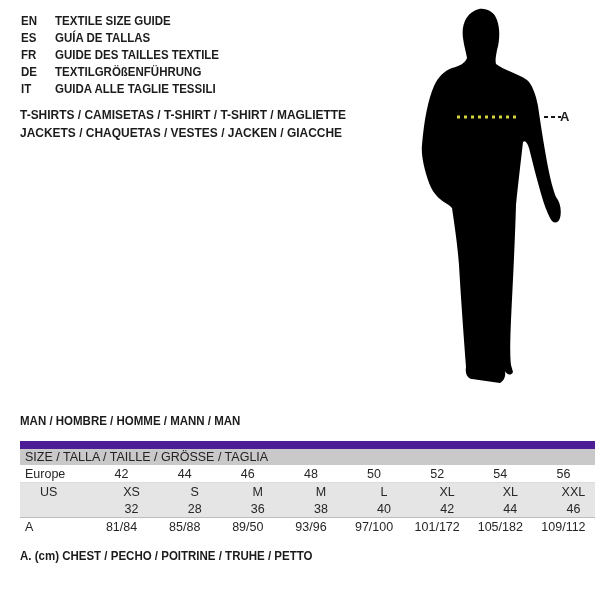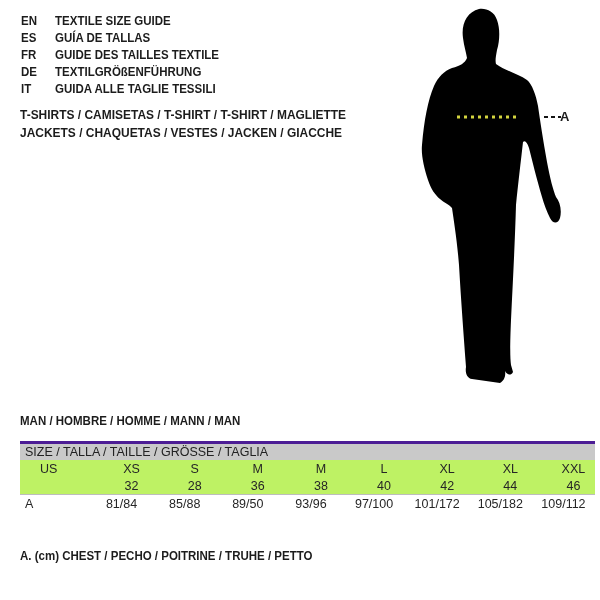--- a/index.html
+++ b/index.html
@@ -25,27 +25,27 @@
   .figure-svg { position:absolute; left:410px; top:0; }
   .measure-a { position:absolute; left:560px; top:109px; font-size:13px; font-weight:600; }
 
   
   .section-title { position:absolute; left:20px; top:414px; font-weight:700; font-size:12.5px; white-space:nowrap; }
 
   
   .size-table {
     position:absolute; left:20px; top:441px; width:575px;
     border-collapse:collapse; table-layout:fixed;
-    border-top:3px solid #4c1d95;
+    border-top:8px solid #4c1d95;
     font-size:12.5px;
   }
   .size-table td { height:17px; padding:0; text-align:center; font-weight:400; color:#262626; white-space:nowrap; }
   .size-table td.rowlabel { text-align:left; padding-left:5px; }
   .size-table tr.thead td { background:#c9c9c9; text-align:left; padding-left:5px; height:16px; color:#222222; }
-  .size-table tr.shaded td { background:#bef264;padding-left:20px; }
+  .size-table tr.shaded td { background:#e5e5e5;padding-left:20px; }
   .size-table tr.row-europe td { border-bottom:1px solid #dcdcdc; }
   .size-table tr.row-a td { border-top:1px solid #bdbdbd; }
 
   
   .footnote { position:absolute; left:20px; top:549px; font-weight:700; font-size:12.5px; white-space:nowrap; }
 </style>
 </head>
 <body>
 
 <div class="page">
@@ -126,20 +126,31 @@
         <col>
         <col>
         <col>
         <col>
         <col>
     </colgroup>
     <tbody>
       <tr class="thead">
         <td colspan="9">SIZE / TALLA / TAILLE / GRÖSSE / TAGLIA</td>
       </tr>
+      <tr class="row-europe">
+        <td class="rowlabel">Europe</td>
+        <td>42</td>
+        <td>44</td>
+        <td>46</td>
+        <td>48</td>
+        <td>50</td>
+        <td>52</td>
+        <td>54</td>
+        <td>56</td>
+      </tr>
       <tr class="shaded">
         <td class="rowlabel">US</td>
         <td>XS</td>
         <td>S</td>
         <td>M</td>
         <td>M</td>
         <td>L</td>
         <td>XL</td>
         <td>XL</td>
         <td>XXL</td>

